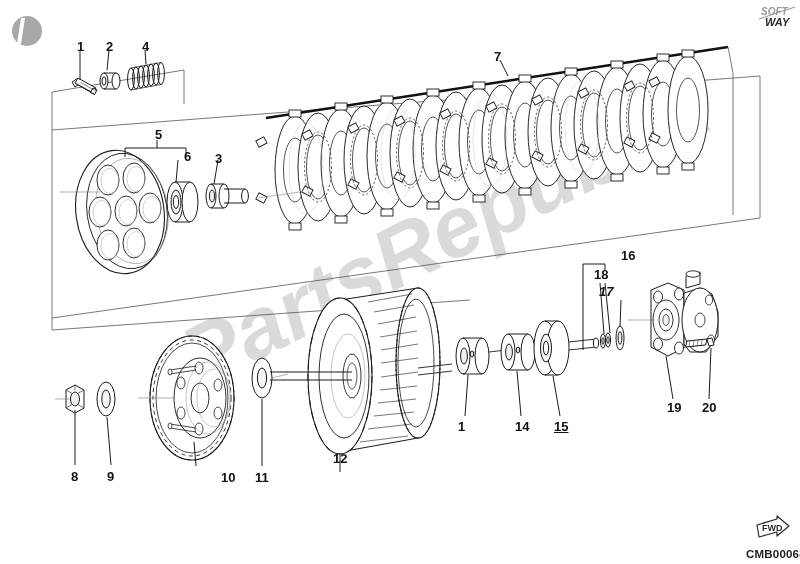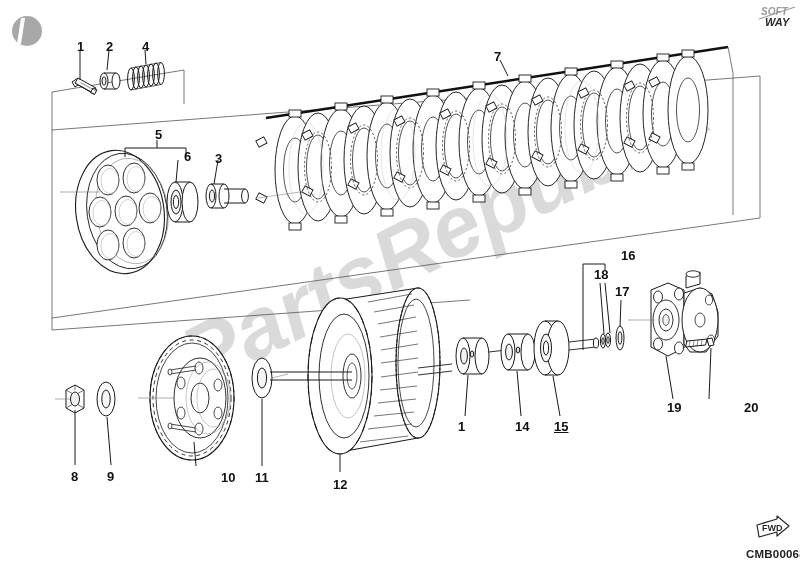--- a/index.html
+++ b/index.html
@@ -542,29 +542,29 @@
   <div class="lbl" style="left:106px;top:40px;">2</div>
   <div class="lbl" style="left:215px;top:152px;">3</div>
   <div class="lbl" style="left:142px;top:40px;">4</div>
   <div class="lbl" style="left:155px;top:128px;">5</div>
   <div class="lbl" style="left:184px;top:150px;">6</div>
   <div class="lbl" style="left:494px;top:50px;">7</div>
   <div class="lbl" style="left:71px;top:470px;">8</div>
   <div class="lbl" style="left:107px;top:470px;">9</div>
   <div class="lbl" style="left:189px;top:471px;margin-left:32px;">10</div>
   <div class="lbl" style="left:255px;top:471px;">11</div>
-  <div class="lbl" style="left:333px;top:478px;">12</div>
+  <div class="lbl" style="left:333px;top:452px;">12</div>
   <div class="lbl" style="left:458px;top:420px;">1</div>
   <div class="lbl" style="left:515px;top:420px;">14</div>
   <div class="lbl" style="left:554px;top:420px;text-decoration:underline;">15</div>
   <div class="lbl" style="left:585px;top:249px;margin-left:36px;">16</div>
-  <div class="lbl" style="left:615px;top:285px;">17</div>
+  <div class="lbl" style="left:599px;top:285px;font-style:italic;">17</div>
   <div class="lbl" style="left:594px;top:268px;">18</div>
   <div class="lbl" style="left:667px;top:401px;text-align:center;">19</div>
-  <div class="lbl" style="left:744px;top:401px;">20</div>
+  <div class="lbl" style="left:702px;top:401px;">20</div>
 
   <svg class="logo-tl" viewBox="0 0 38 38">
     <circle cx="19" cy="17" r="15" fill="#a8a8a8"></circle>
     <path d="M13,4 L9,30 L13,30 L17,4 Z" fill="#ffffff"></path>
   </svg>
 
   <svg class="logo-tr" viewBox="0 0 40 26">
     <rect x="0" y="0" width="40" height="26" fill="#ffffff"></rect>
     <text x="4" y="12" font-family="'Liberation Sans',sans-serif" font-size="10" font-weight="bold" font-style="italic" fill="#9a9a9a">SOFT</text>
     <text x="8" y="23" font-family="'Liberation Sans',sans-serif" font-size="11" font-weight="bold" font-style="italic" fill="#2b2b2b">WAY</text>

